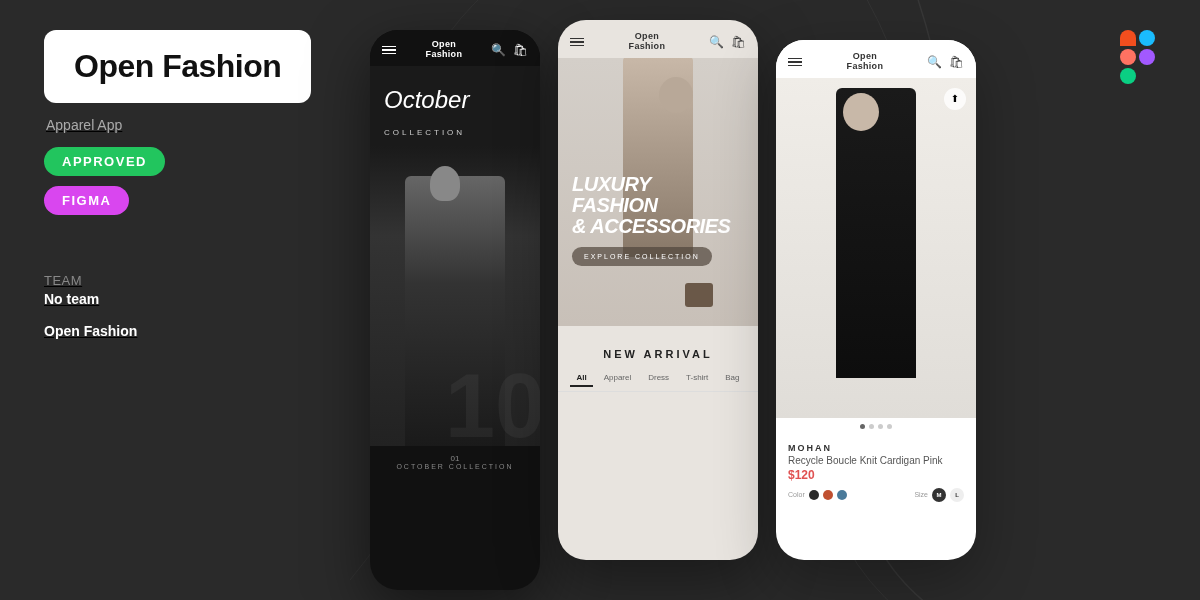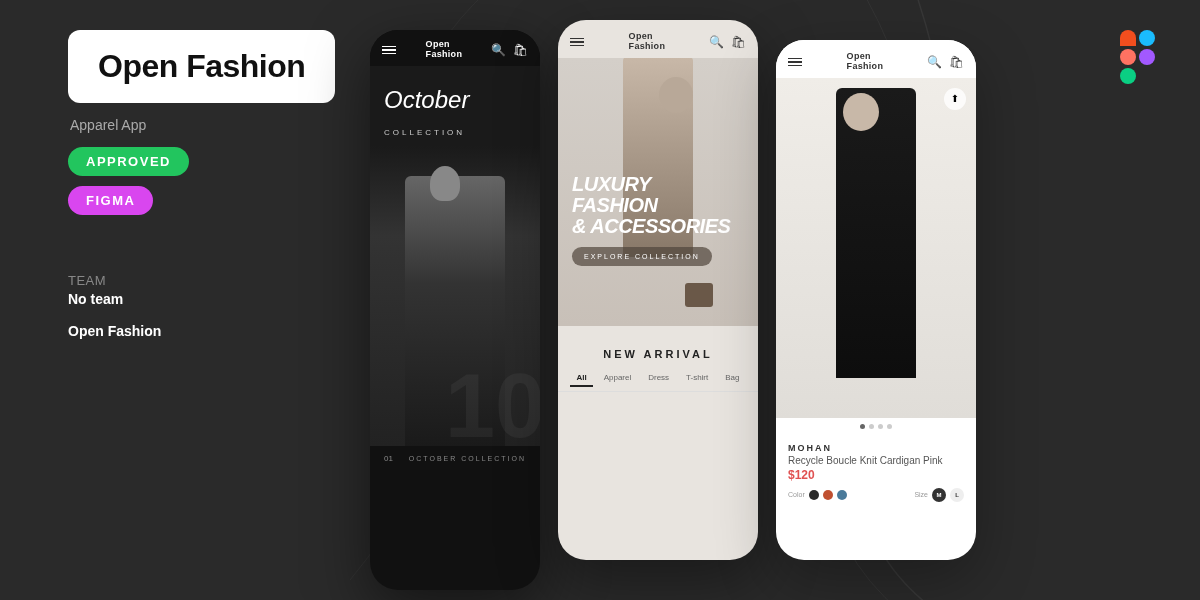--- a/index.html
+++ b/index.html
@@ -16,24 +16,25 @@
     .bg-lines {
       position: absolute;
       top: 0; left: 0; right: 0; bottom: 0;
       pointer-events: none;
       z-index: 0;
     }
 
     
     .left-panel {
       position: absolute;
-      left: 68px;
+      left: 44px;
       top: 30px;
       width: 300px;
       z-index: 1;
+      text-decoration: underline;
     }
 
     .title-box {
       background: white;
       border-radius: 12px;
       padding: 18px 30px;
       display: inline-block;
       margin-bottom: 14px;
     }
 
@@ -185,20 +186,21 @@
 
     .hamburger-line {
       width: 14px;
       height: 1.5px;
     }
 
     .hamburger-dark .hamburger-line { background: #fff; }
     .hamburger-light .hamburger-line { background: #333; }
 
     .brand-logo {
+      text-align: center;
     }
 
     .brand-logo-text {
       font-size: 9px;
       font-weight: 700;
       line-height: 1.1;
       letter-spacing: 0.3px;
     }
 
     .brand-dark { color: #fff; }
@@ -257,20 +259,21 @@
       align-items: flex-end;
       justify-content: center;
     }
 
     .phone1-footer {
       background: #111;
       padding: 8px 14px;
       display: flex;
       justify-content: space-between;
       align-items: center;
+      flex-direction: column;
     }
 
     .phone1-footer-text {
       color: #888;
       font-size: 7px;
       letter-spacing: 2px;
     }
 
     .phone1-footer-num {
       color: #888;

